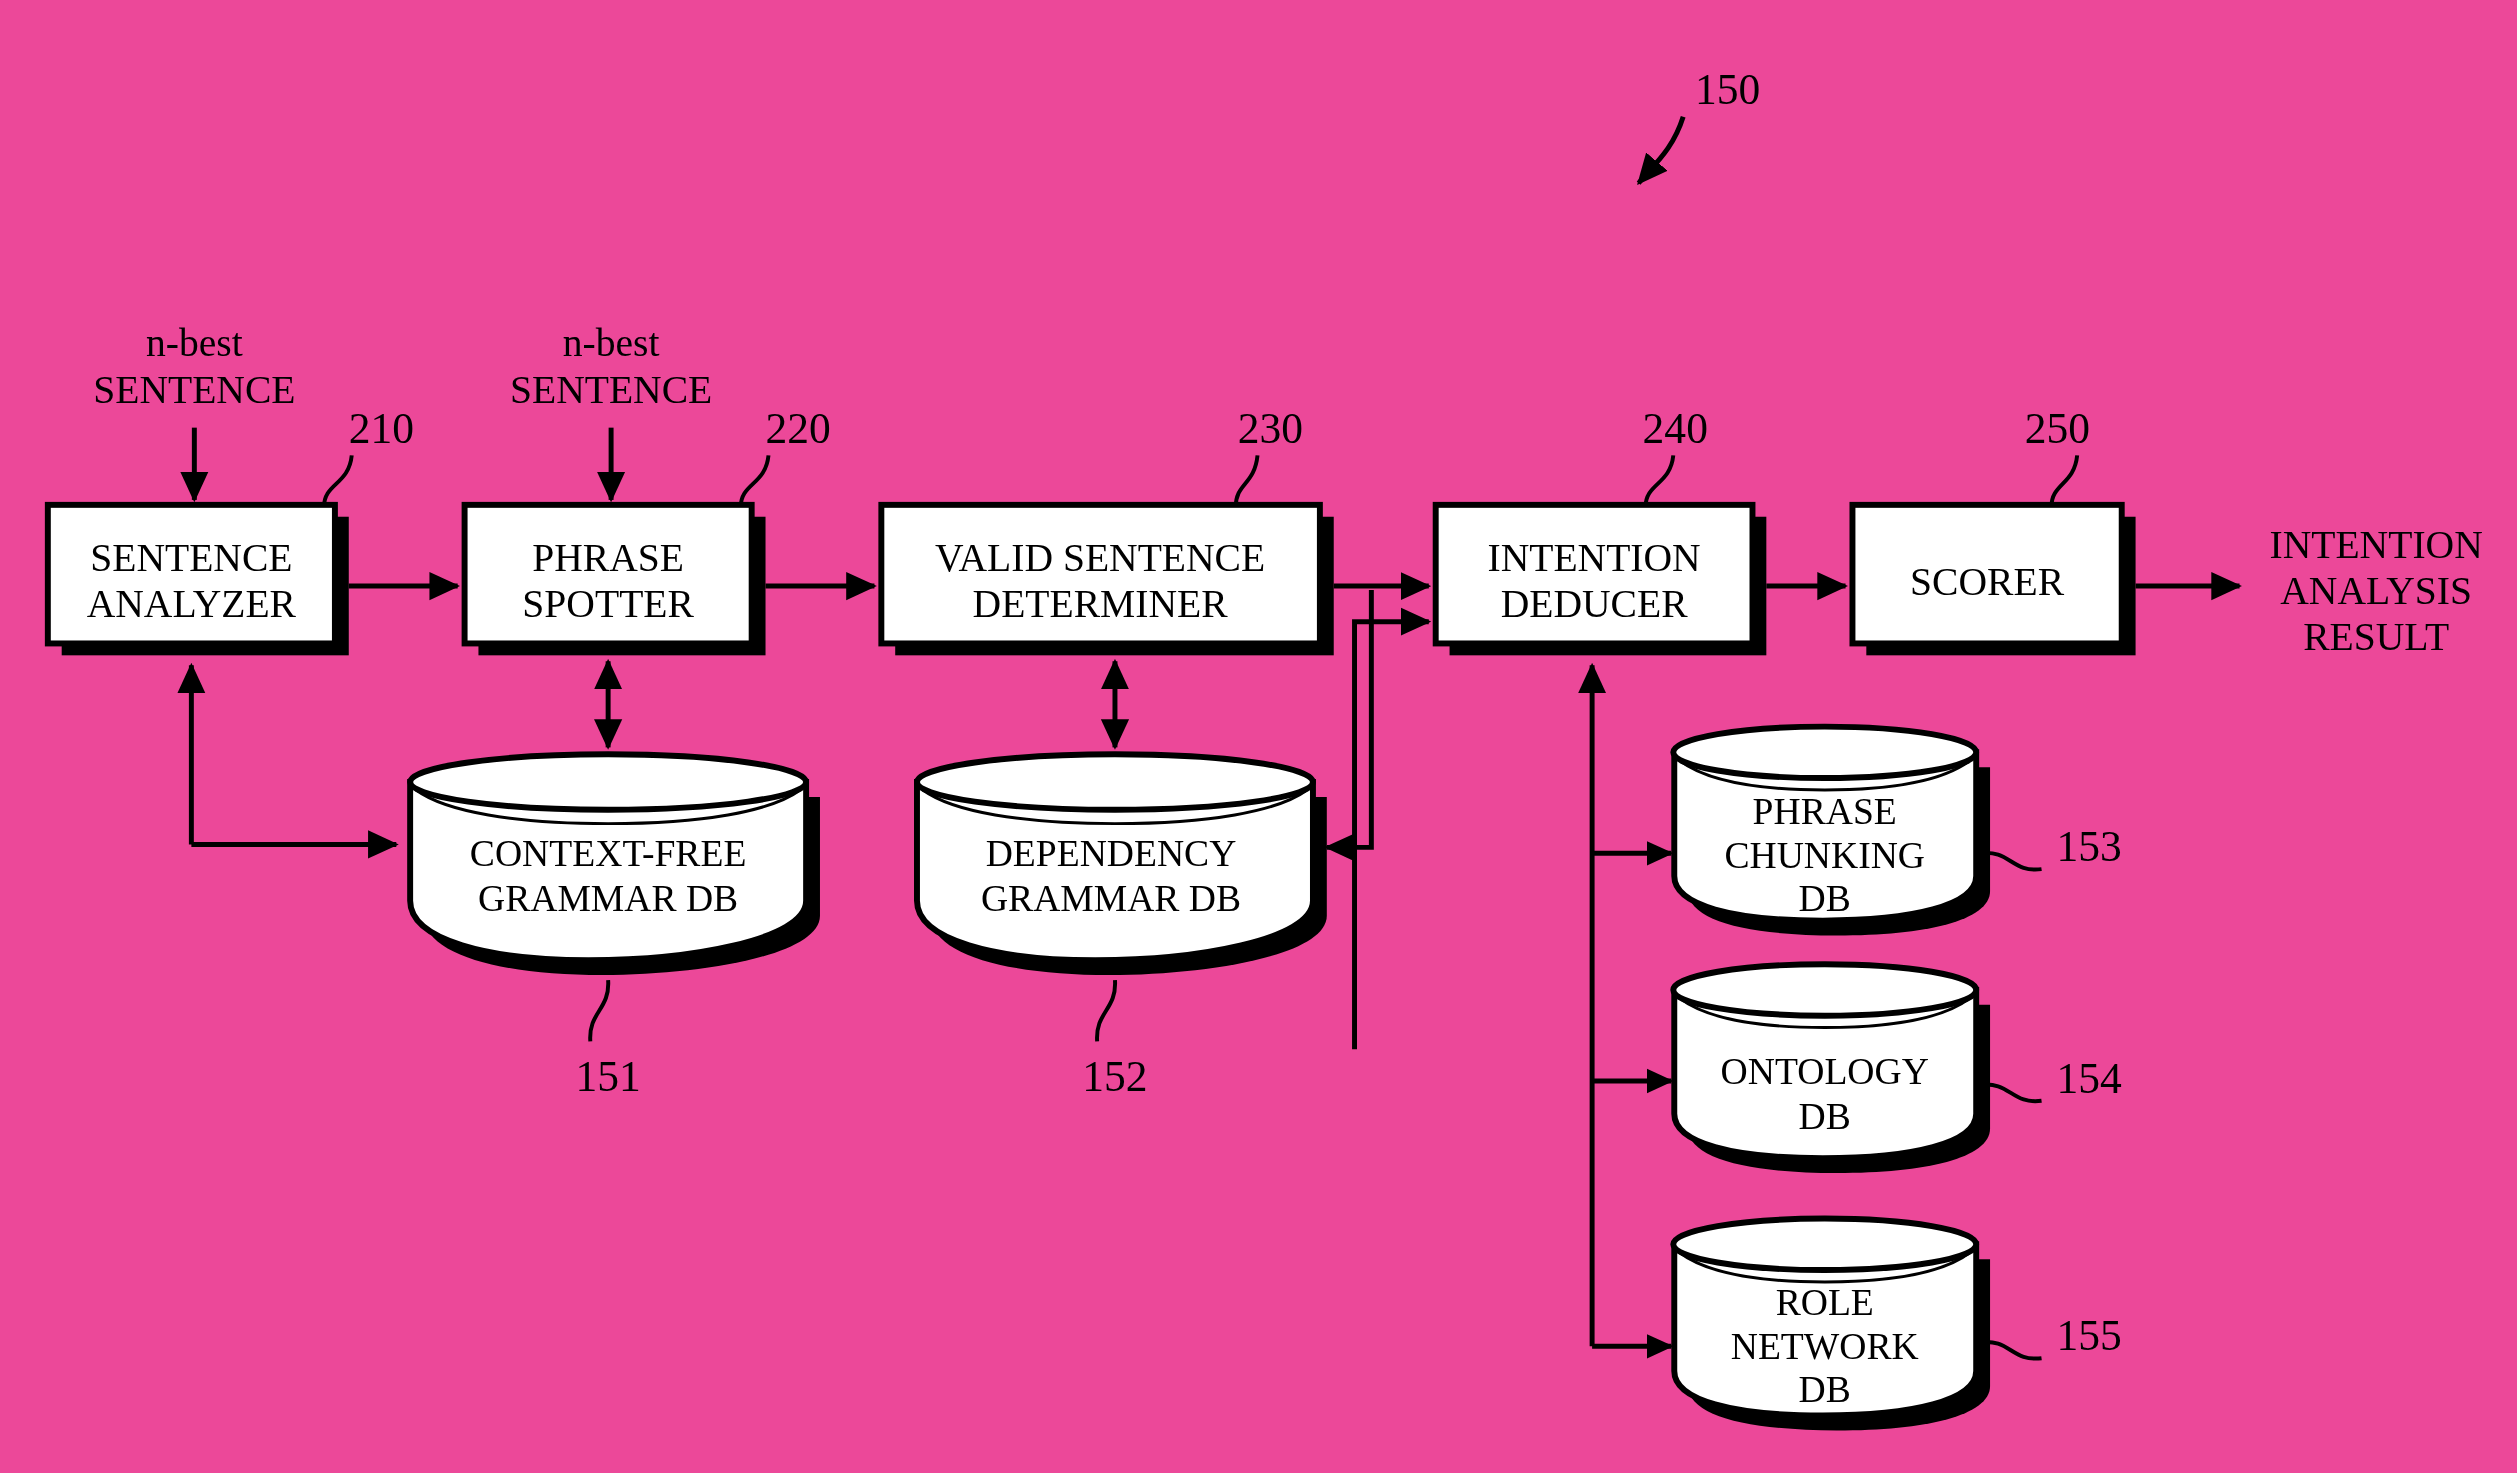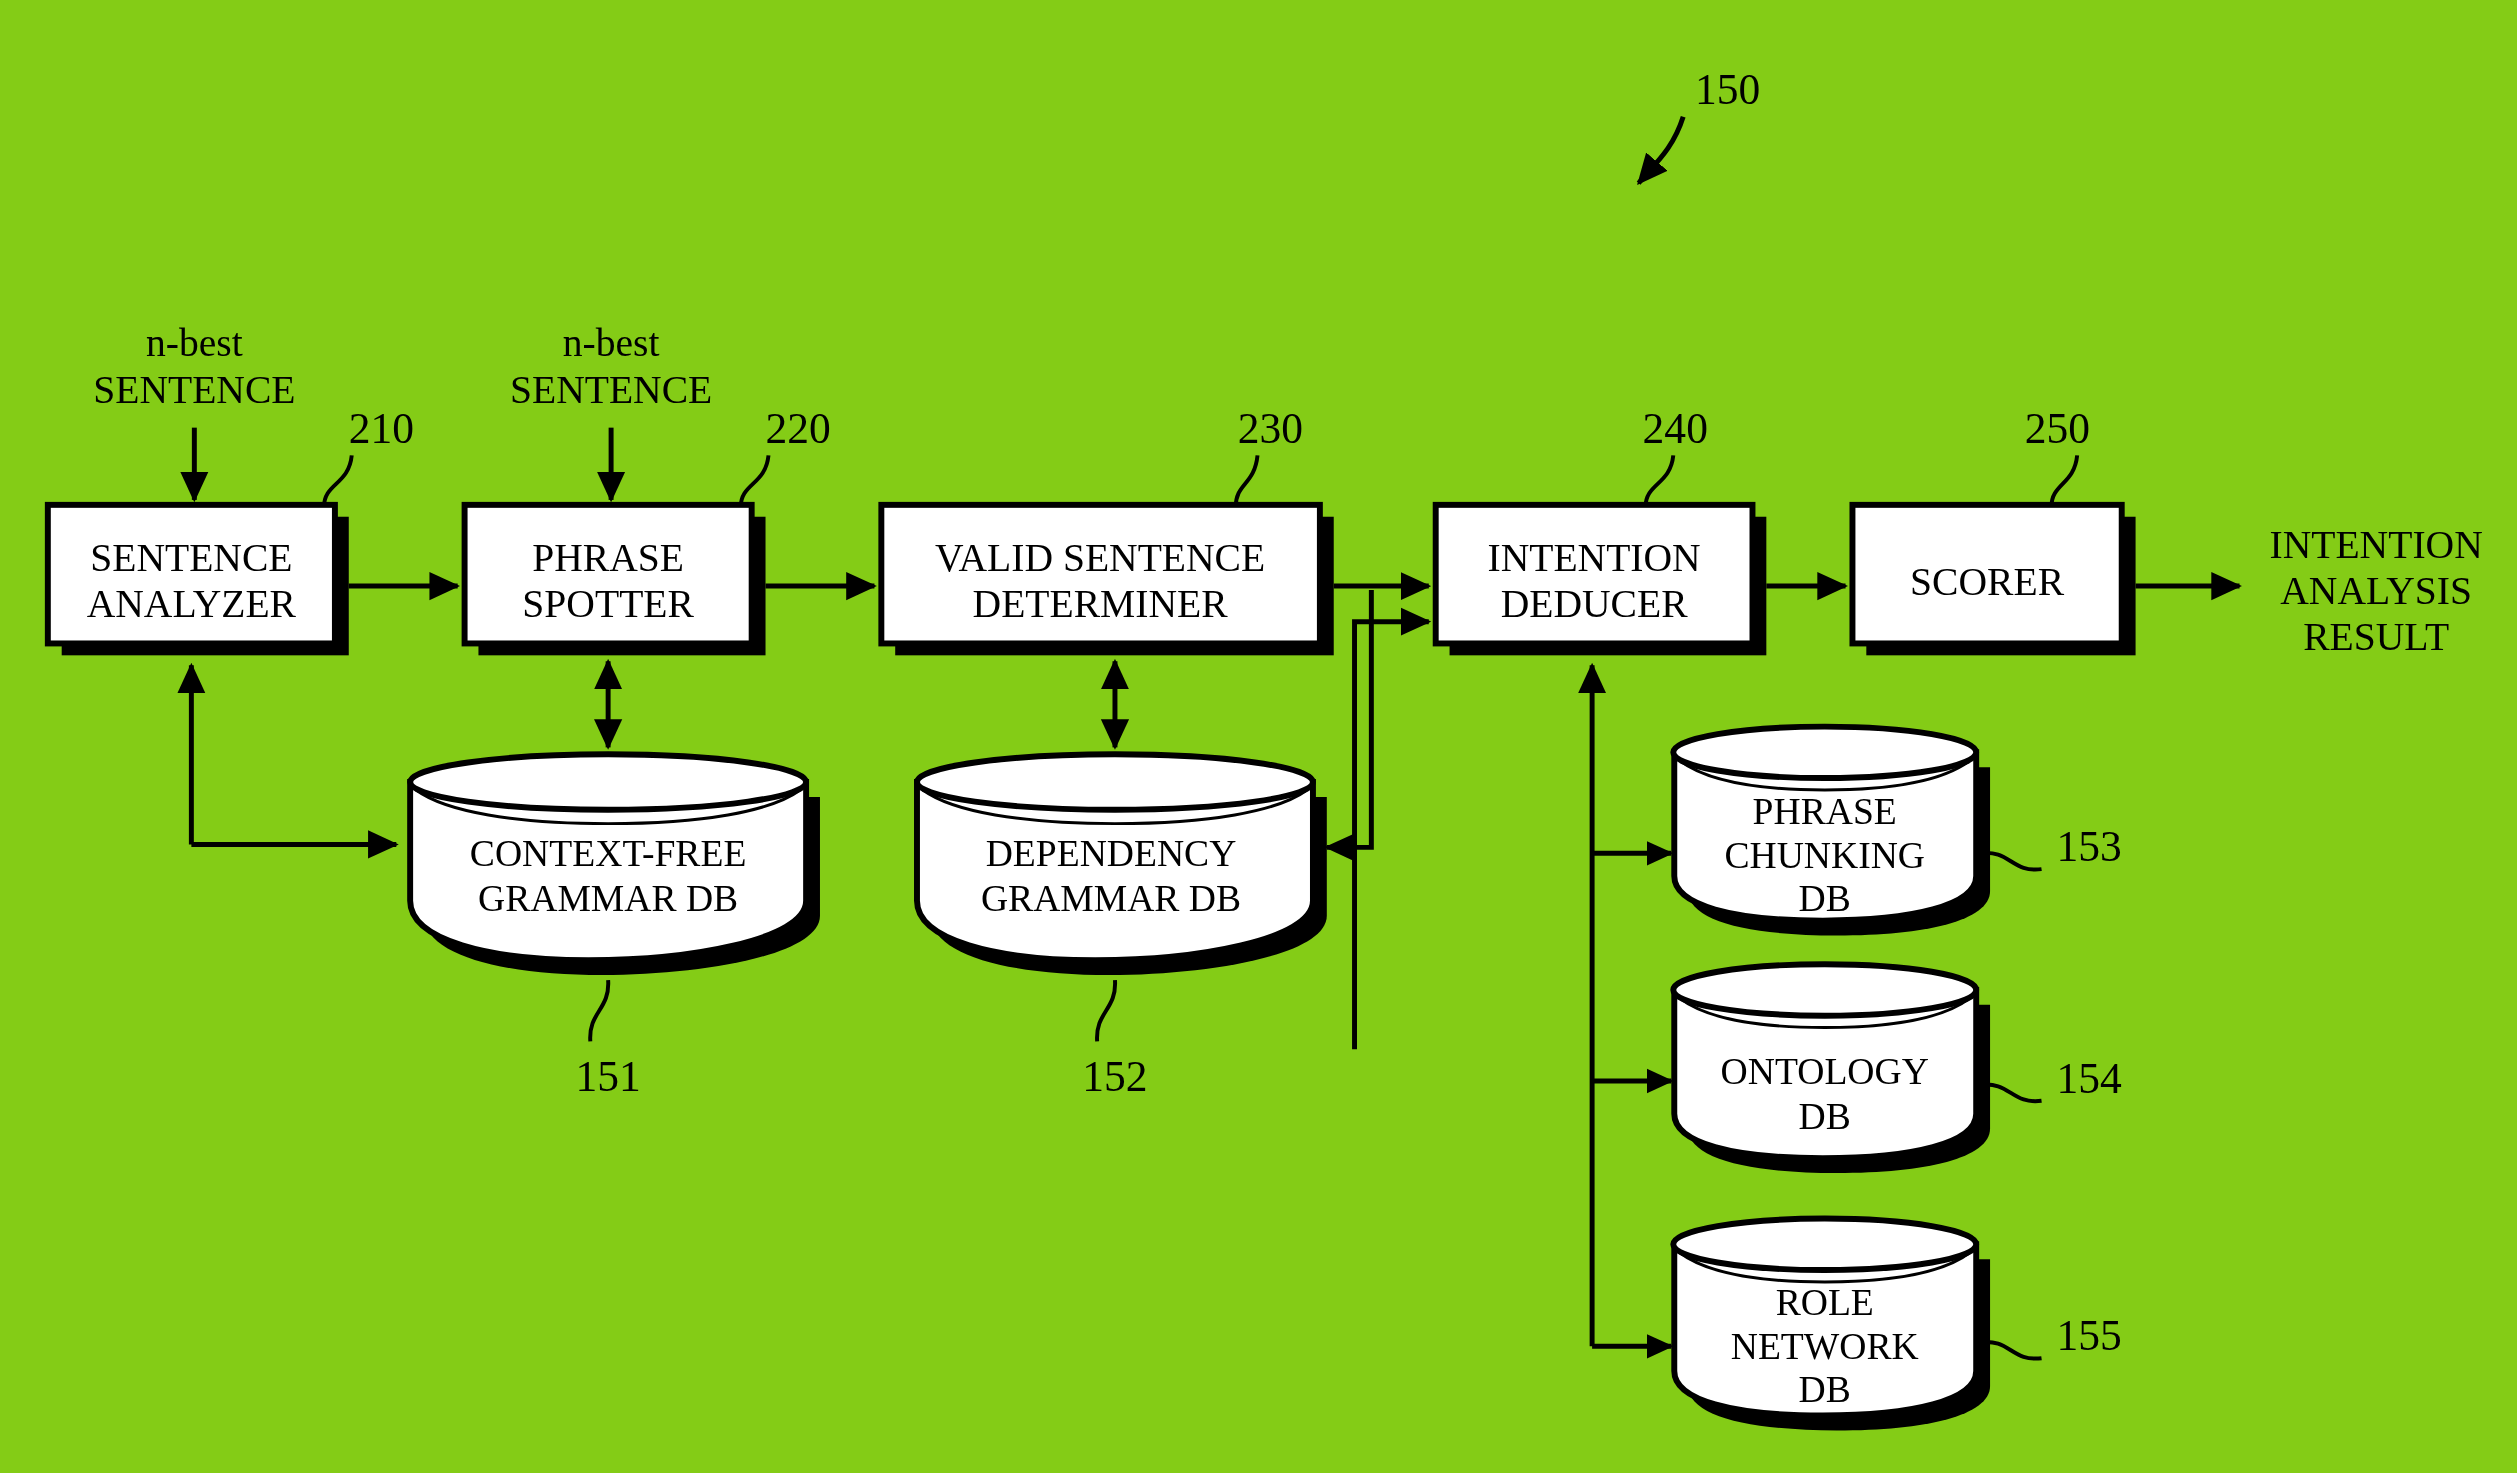--- a/index.html
+++ b/index.html
@@ -4,21 +4,21 @@
 <style>
   html, body {
     margin: 0;
     padding: 0;
     background: #ffffff;
   }
   #stage {
     position: relative;
     width: 2518px;
     height: 1473px;
-    background: #84cc16;
+    background: #ec4899;
     overflow: hidden;
     font-family: "Liberation Serif", "DejaVu Serif", serif;
   }
   svg.diagram {
     position: absolute;
     top: 0; left: 0;
     width: 2518px;
     height: 1473px;
   }
   .blk-text, .cyl-text, .lbl-text, .ref-text, .io-text {

